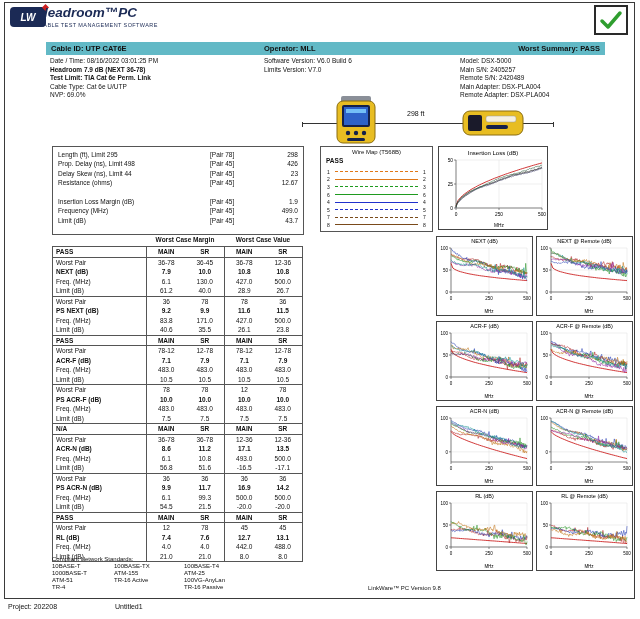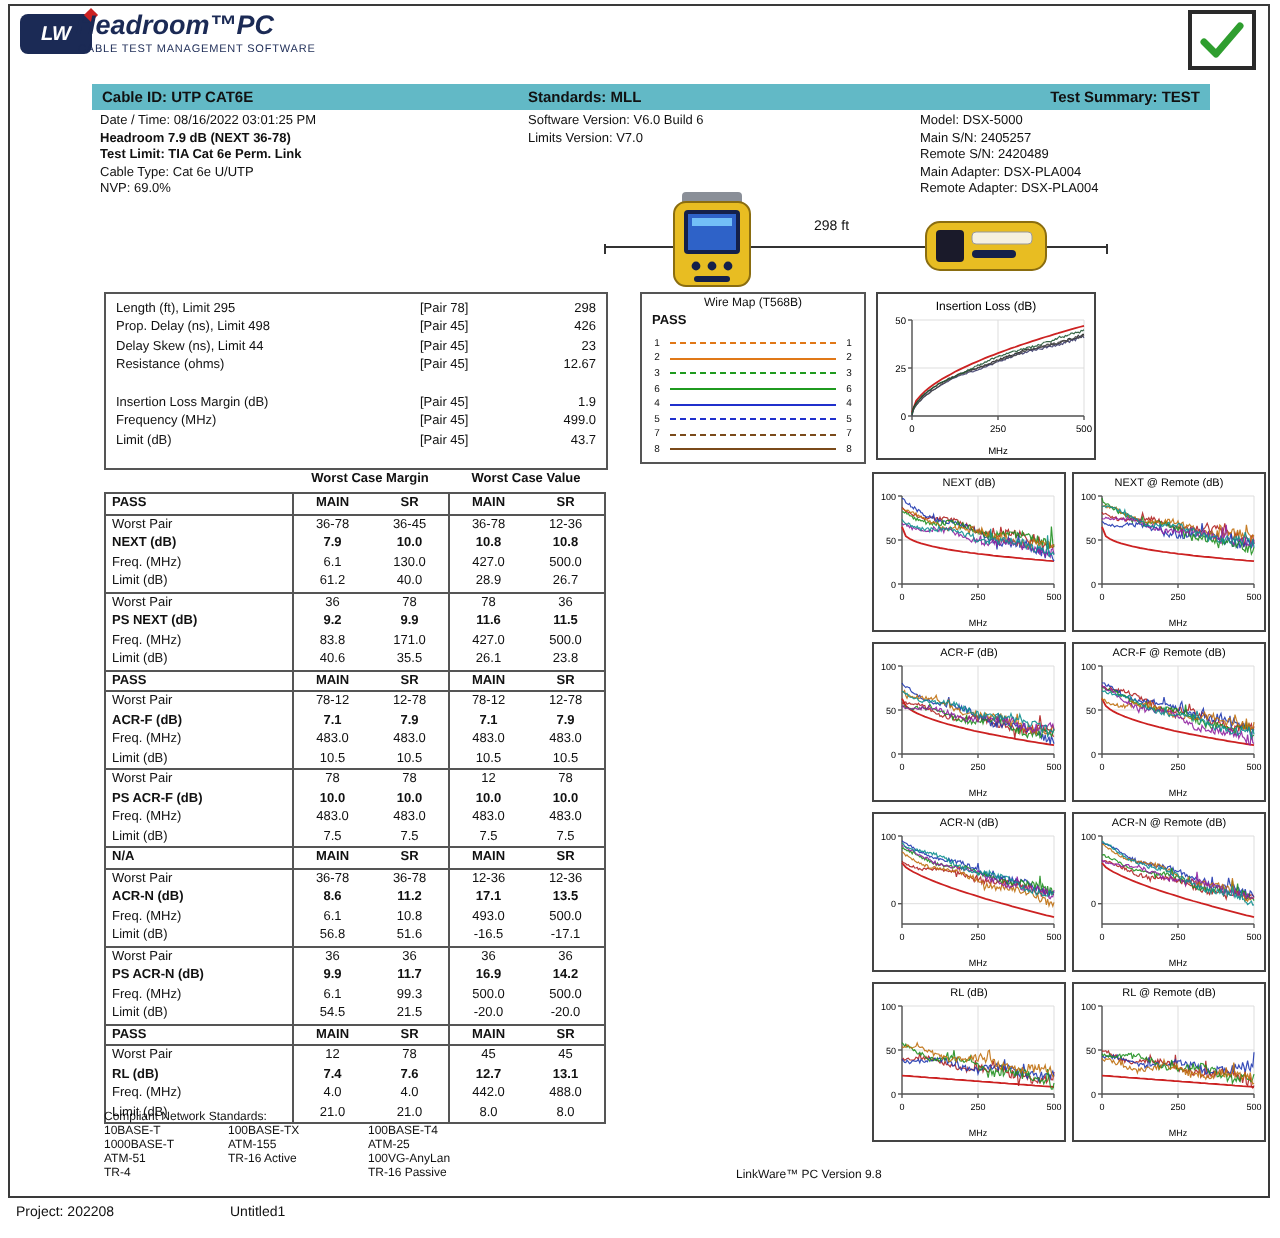--- a/index.html
+++ b/index.html
@@ -82,22 +82,22 @@
   <div class="tagline">CABLE TEST MANAGEMENT SOFTWARE</div>
 
   <div class="pass-box">
     <svg width="24" height="20" viewBox="0 0 24 20">
       <path d="M3 11 L9 17 L21 3" fill="none" stroke="#2f9e2f" stroke-width="3.5" stroke-linecap="round" stroke-linejoin="round"></path>
     </svg>
   </div>
 
   <div class="title-bar">
     <span class="tb-cable">Cable ID: UTP CAT6E</span>
-    <span class="tb-op">Standards: MLL</span>
-    <span class="tb-sum">Test Summary: TEST</span>
+    <span class="tb-op">Operator: MLL</span>
+    <span class="tb-sum">Worst Summary: PASS</span>
   </div>
 
   <div class="info info-l">
     <div>Date / Time: 08/16/2022  03:01:25 PM</div>
     <div class="b">Headroom 7.9 dB (NEXT 36-78)</div>
     <div class="b">Test Limit: TIA Cat 6e Perm. Link</div>
     <div>Cable Type: Cat 6e U/UTP</div>
     <div>NVP: 69.0%</div>
   </div>
   <div class="info info-m">

